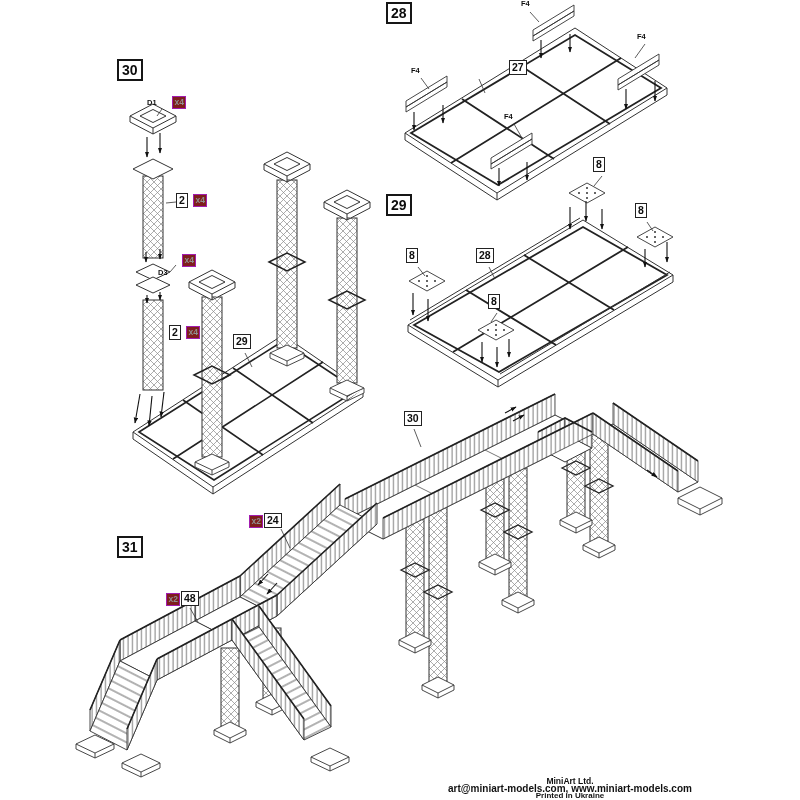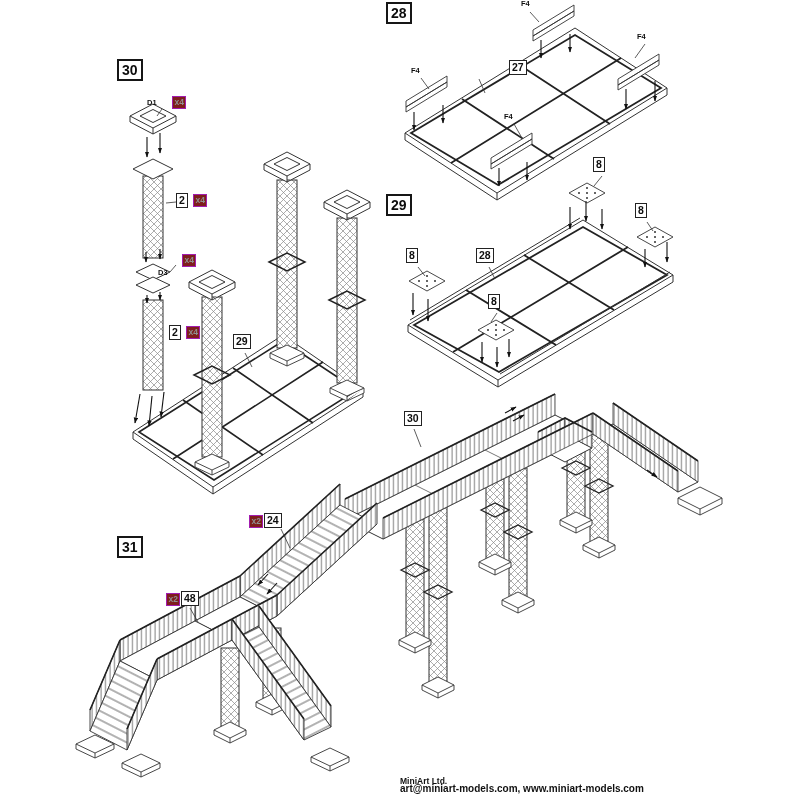--- a/index.html
+++ b/index.html
@@ -6,21 +6,21 @@
   .sheet{position:relative;width:800px;height:800px;background:#ffffff;overflow:hidden;
          font-family:"Liberation Sans",sans-serif;color:#111;}
   .art{position:absolute;left:0;top:0;}
   .step-box{position:absolute;border:2px solid #161616;background:#fff;font-weight:bold;
             font-size:14px;line-height:1;padding:2px 3px;color:#0d0d0d;}
   .part-box{position:absolute;border:1.5px solid #222;background:#fff;font-weight:bold;
             font-size:10.5px;line-height:1;padding:1px 2px;color:#0d0d0d;}
   .mini-label{position:absolute;font-weight:bold;font-size:7.5px;line-height:1;color:#0d0d0d;}
   .qty{position:absolute;border:1px solid #a21caf;background:#7f1d1d;color:#8f8f8f;
        font-weight:bold;font-size:8.5px;line-height:1;padding:1px 1.5px;}
-  .footer{position:absolute;left:400px;top:777px;width:340px;font-weight:bold;}
+  .footer{position:absolute;left:400px;top:777px;width:340px;text-align:center;font-weight:bold;}
   .footer .l1{font-size:8.5px;line-height:8px;}
   .footer .l2{font-size:10px;line-height:7px;}
   .footer .l3{font-size:8px;line-height:8px;}
 </style>
 </head>
 <body>
 
 <div class="sheet">
 
 <svg class="art" width="800" height="800" viewBox="0 0 800 800">
@@ -308,15 +308,16 @@
 <div class="step-box" style="left:117px;top:536px;">31</div>
 <div class="part-box" style="left:404px;top:411px;">30</div>
 <div class="qty" style="left:249px;top:515px;">x2</div>
 <div class="part-box" style="left:264px;top:513px;text-align:center;">24</div>
 <div class="qty" style="left:166px;top:593px;">x2</div>
 <div class="part-box" style="left:181px;top:591px;">48</div>
 
 <div class="footer">
   <div class="l1">MiniArt Ltd.</div>
   <div class="l2">art@miniart-models.com, www.miniart-models.com</div>
+  <div class="l3">Printed in Ukraine</div>
 </div>
 
 </div>
 
 </body></html>

